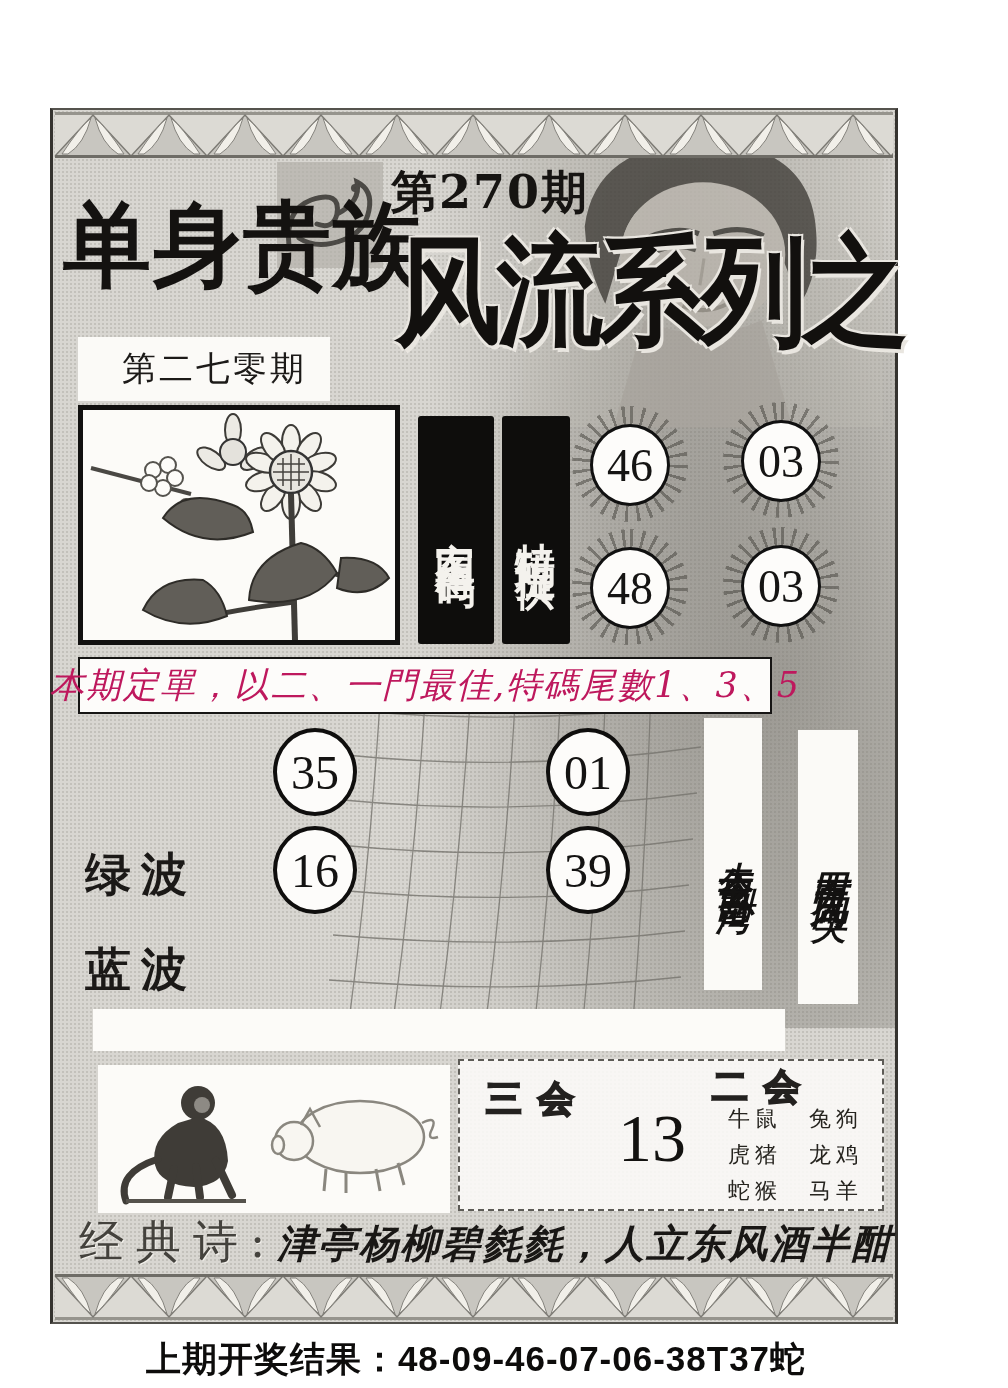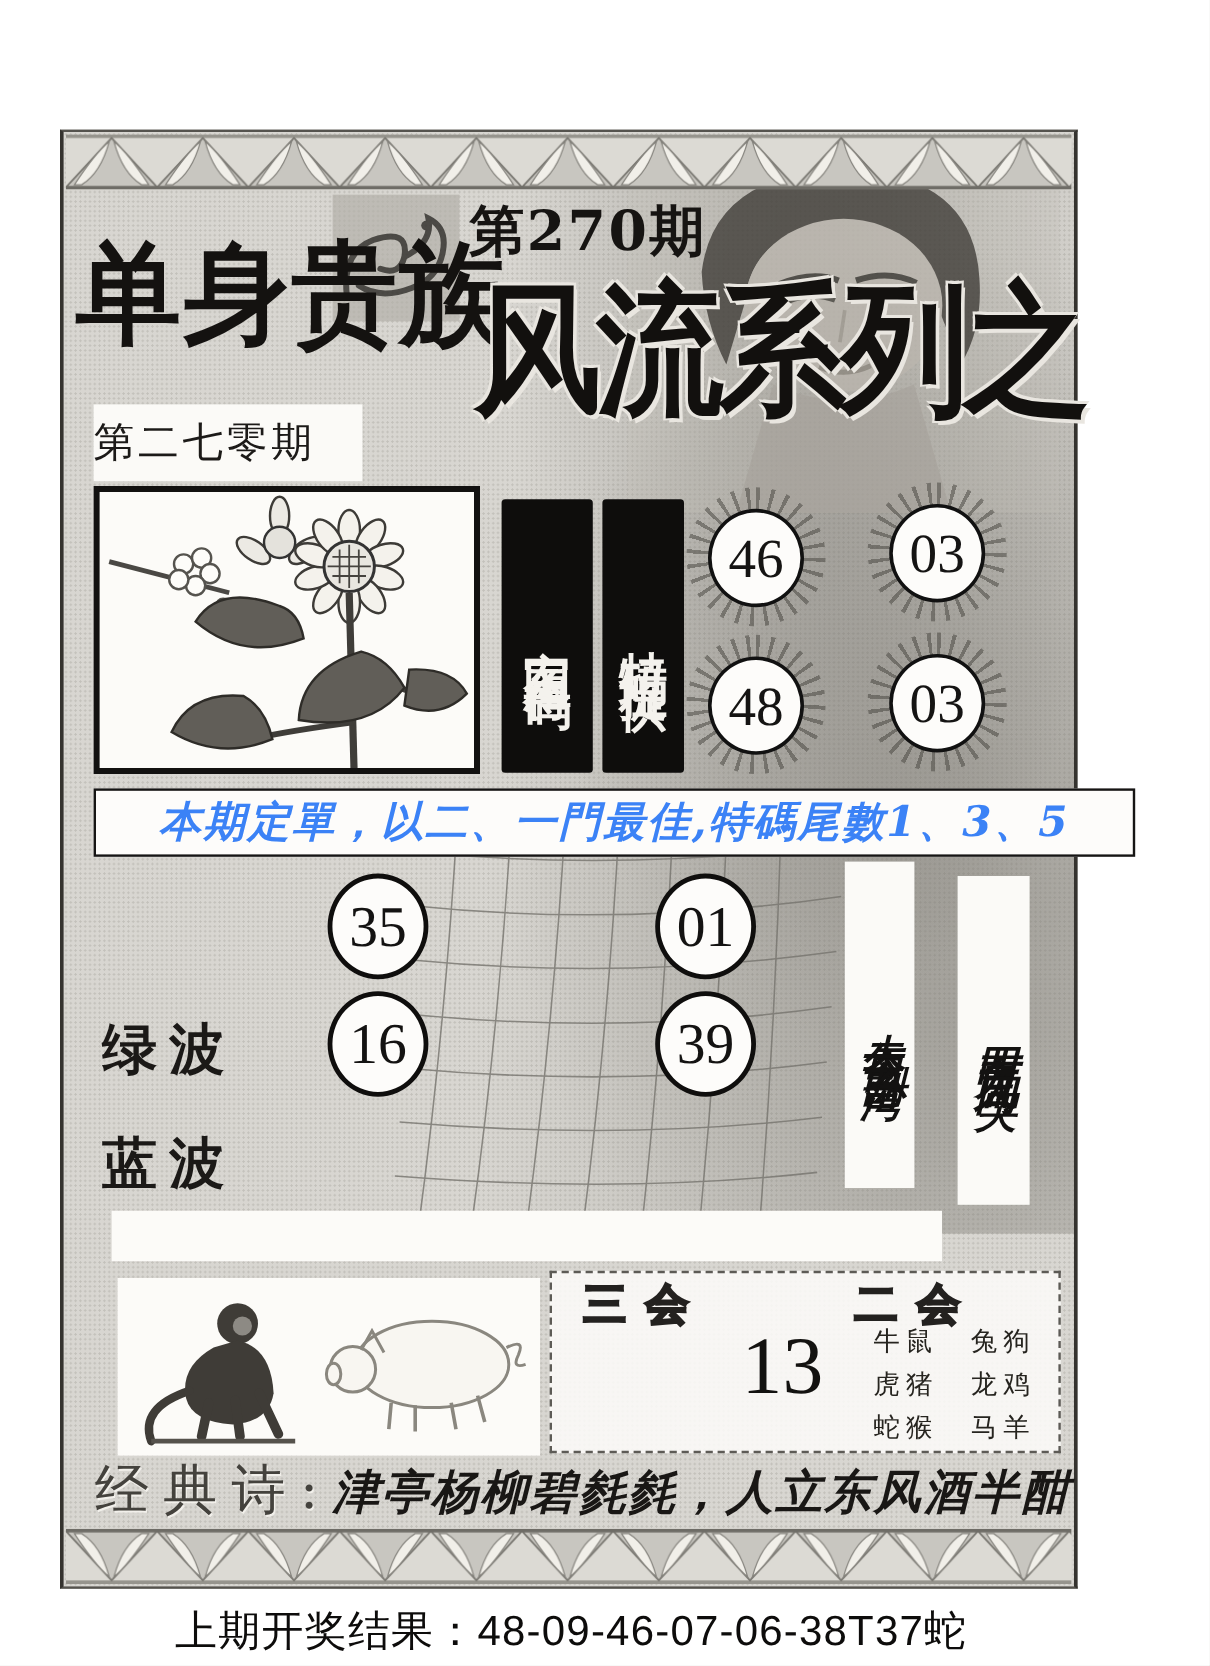--- a/index.html
+++ b/index.html
@@ -34,78 +34,78 @@
   }
   .photo-wash {
     left:300px; top:8px; width:542px; height:910px; z-index:0;
     background:
       radial-gradient(ellipse at 60% 18%, rgba(105,102,96,.40), rgba(0,0,0,0) 55%),
       radial-gradient(ellipse at 78% 62%, rgba(125,122,115,.45), rgba(0,0,0,0) 60%),
       radial-gradient(ellipse at 85% 85%, rgba(110,108,101,.35), rgba(0,0,0,0) 65%);
   }
   .woman { left:470px; top:18px; z-index:0; opacity:.8; }
 
-  .issue-box { left:25px; top:227px; width:224px; height:64px; background:#fbfaf7; z-index:2;
-    font-size:34px; color:#1c1a18; display:flex; align-items:center; letter-spacing:3px; }
+  .issue-box { left:25px; top:227px; width:252px; height:64px; background:#fbfaf7; z-index:2;
+    font-size:34px; color:#1c1a18; display:flex; align-items:center; padding-left:44px; letter-spacing:3px; }
 
   .flower-box { left:25px; top:295px; width:322px; height:240px; background:#fcfbf8;
     border:5px solid #121110; z-index:2; }
 
   .panel { top:306px; height:228px; background:#0e0d0c; z-index:2; color:#f4f2ed;
     writing-mode:vertical-rl; text-orientation:upright; font-size:40px; font-weight:bold;
     display:flex; align-items:center; justify-content:center; letter-spacing:10px; border-radius:3px; }
   .panel.left  { left:365px; width:76px; }
   .panel.right { left:449px; width:68px; }
 
   .rays { width:116px; height:116px; border-radius:50%; z-index:1; opacity:.65;
     background:repeating-conic-gradient(rgba(70,68,62,.8) 0deg 3.5deg, rgba(0,0,0,0) 3.5deg 13deg); }
   .num-circle { width:80px; height:82px; border-radius:50%; background:#fdfcfa; border:3px solid #111;
     z-index:2; display:flex; align-items:center; justify-content:center;
     font-size:46px; color:#151413; font-family:"Liberation Serif","DejaVu Serif",serif; }
 
-  .banner { left:25px; top:547px; width:868px; height:57px; background:#fdfcfa; border:2px solid #161514;
+  .banner { left:25px; top:547px; width:694px; height:57px; background:#fdfcfa; border:2px solid #161514;
     z-index:2; display:flex; align-items:center; justify-content:center;
-    font-size:35px; font-weight:bold; font-style:italic; color:#3b82f6; letter-spacing:2px; white-space:nowrap; }
+    font-size:35px; font-weight:normal; font-style:italic; color:#be185d; letter-spacing:2px; white-space:nowrap; }
 
   .net { left:268px; top:575px; z-index:1; opacity:.8; }
 
   .wave-label { left:32px; z-index:2; font-size:46px; font-weight:bold; color:#1b1917; letter-spacing:10px; }
   .wave-circle { width:84px; height:88px; border-radius:50%; background:#fdfcfa; border:4px solid #0f0e0d;
     z-index:2; display:flex; align-items:center; justify-content:center;
     font-size:48px; color:#141312; font-family:"Liberation Serif","DejaVu Serif",serif; }
 
   .vstrip { background:#fbfaf7; z-index:2; writing-mode:vertical-rl; text-orientation:upright;
     display:flex; align-items:center; justify-content:center;
     font-size:35px; font-weight:bold; font-style:italic; color:#131211; letter-spacing:6px; }
   .vstrip.one { left:651px; top:608px; width:58px; height:272px; }
   .vstrip.two { left:745px; top:620px; width:60px; height:274px; }
 
   .white-strip { left:40px; top:899px; width:692px; height:42px; background:#fcfbf8; z-index:2; }
 
   .zodiac-box { left:405px; top:949px; width:426px; height:152px; z-index:2;
     background:rgba(252,251,248,.88); border:2px dashed #5d5b56; }
   .zhead { position:absolute; top:2px; font-size:36px; font-weight:bold; color:#f4f2ee;
     -webkit-text-stroke:2px #23211f; letter-spacing:16px; }
-  .zhead.left { left:26px; } .zhead.right { left:252px; }
+  .zhead.left { left:26px;margin-top:12px; } .zhead.right { left:252px; }
   .zrows-left { position:absolute; left:14px; top:44px; font-size:20px; color:#26241f;
     letter-spacing:9px; line-height:26px; white-space:pre; }
   .zbig { position:absolute; left:158px; top:38px; font-size:68px; color:#131210;
     font-family:"Liberation Serif","DejaVu Serif",serif; }
   .zrows-right { position:absolute; left:268px; top:40px; font-size:22px; color:#26241f;
     letter-spacing:5px; line-height:36px; white-space:pre; }
 
   .animals-box { left:45px; top:955px; width:352px; height:148px; background:#fcfbf8; z-index:2; }
 
   .poem { left:26px; top:1102px; z-index:2; white-space:nowrap; }
   .poem .label { font-size:45px; color:#44423d; letter-spacing:12px; font-weight:normal;
     text-shadow:1px 1px 0 #f2f0eb;text-align:center; }
   .poem .text { font-size:39px; font-weight:bold; font-style:italic; color:#191715; letter-spacing:2px; }
 
   .footer { position:absolute; left:0; top:1336px; width:952px; text-align:center; z-index:2;
-    font-family:"Liberation Sans","DejaVu Sans",sans-serif; font-weight:normal;
+    font-family:"Liberation Sans","DejaVu Sans",sans-serif; font-weight:bold;
     font-size:35px; color:#0d0c0b; letter-spacing:1px; }
 </style>
 </head>
 <body>
 
 <svg width="0" height="0" style="position:absolute">
   <defs>
     <pattern id="leafpat" width="76" height="46" patternUnits="userSpaceOnUse">
       <rect width="76" height="46" fill="#dcdad4"></rect>
       <rect width="76" height="3" fill="#96948d"></rect>

